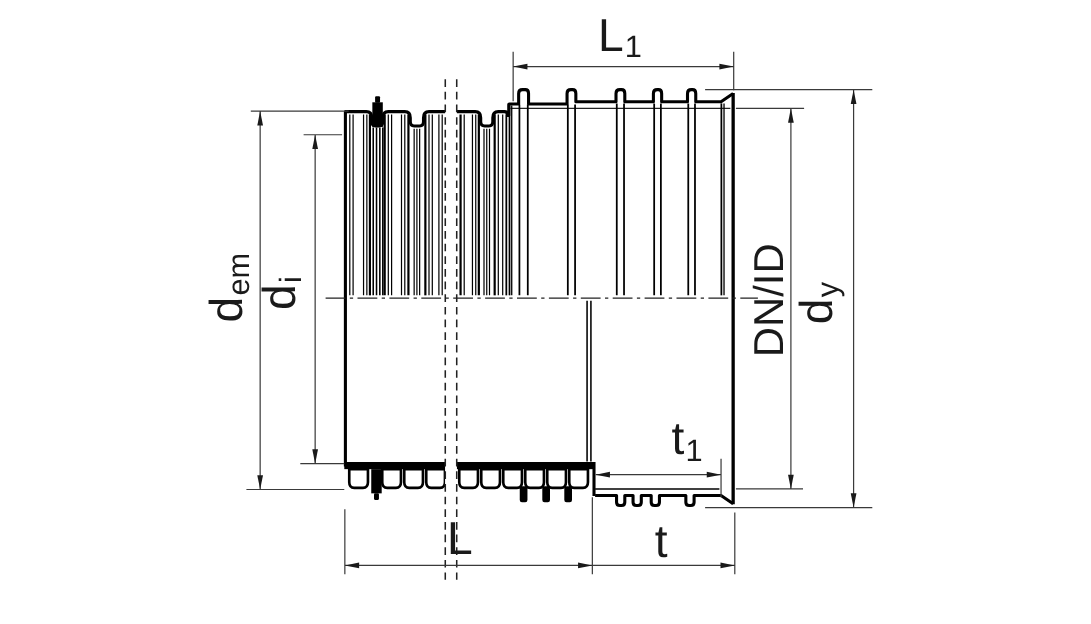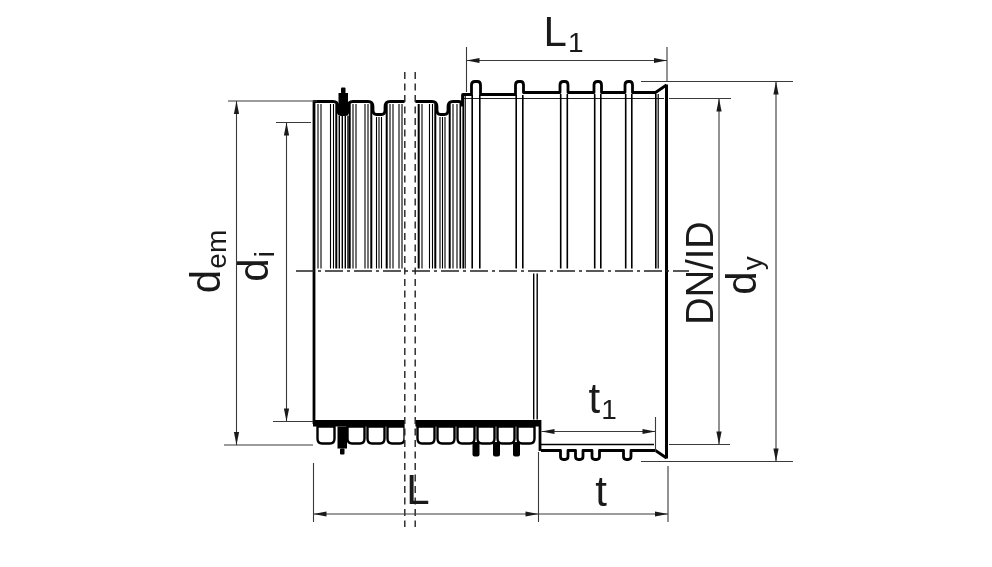--- a/index.html
+++ b/index.html
@@ -168,19 +168,19 @@
   <div class="dim-label" style="left:563px;top:32px;"><span>L</span><span class="sub">1</span></div>
 
   <div class="dim-label vertical" style="left:206px;top:262px;"><span>d</span><span class="sub">em</span></div>
 
   <div class="dim-label vertical" style="left:254px;top:267px;"><span>d</span><span class="sub">i</span></div>
 
   <div class="dim-label vertical" style="left:700px;top:273px;font-size:38px;"><span>DN/ID</span><span class="sub"></span></div>
 
   <div class="dim-label vertical" style="left:742px;top:276px;"><span>d</span><span class="sub">y</span></div>
 
-  <div class="dim-label" style="left:602px;top:399px;"><span>t</span><span class="sub">1</span></div>
+  <div class="dim-label" style="left:624px;top:399px;"><span>t</span><span class="sub">1</span></div>
 
   <div class="dim-label" style="left:418px;top:490px;"><span>L</span><span class="sub"></span></div>
 
   <div class="dim-label" style="left:601px;top:492px;"><span>t</span><span class="sub"></span></div>
 
 </div>
 
 </body></html>

